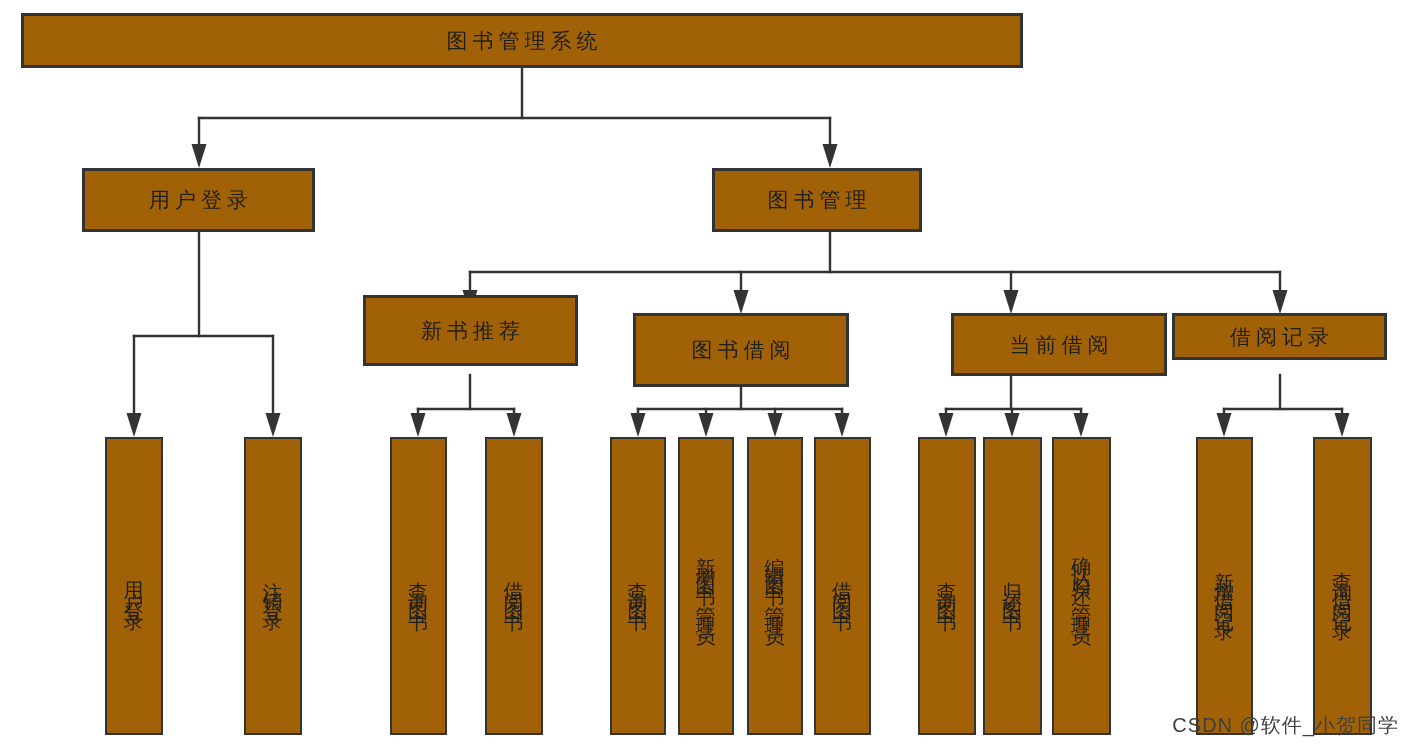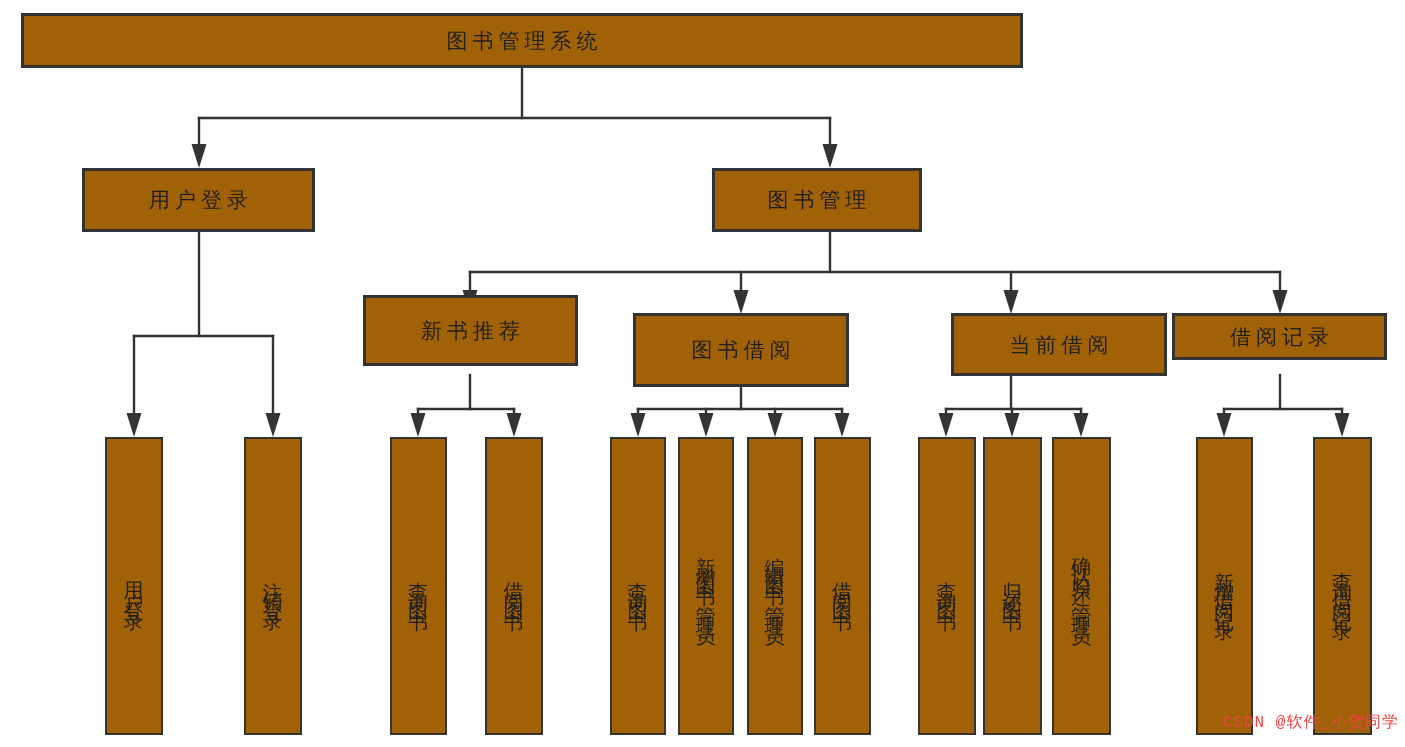--- a/index.html
+++ b/index.html
@@ -39,25 +39,24 @@
     writing-mode: vertical-rl;
     text-orientation: mixed;
     font-size: 20px;
     letter-spacing: 10px;
     line-height: 1;
   }
   #watermark {
     position: absolute;
     right: 6px;
     top: 712px;
-    font-size: 16px;
+    font-size: 20px;
     letter-spacing: 1px;
-    color: #ef4444;
+    color: #404040;
     white-space: nowrap;
-    font-family: Liberation Mono, monospace;
   }
 </style>
 </head>
 <body>
 
 <div id="stage">
 
   <svg id="connectors" width="1405" height="747" viewBox="0 0 1405 747">
     <g stroke="#333333" stroke-width="2.4" stroke-linecap="square" fill="none">
 

